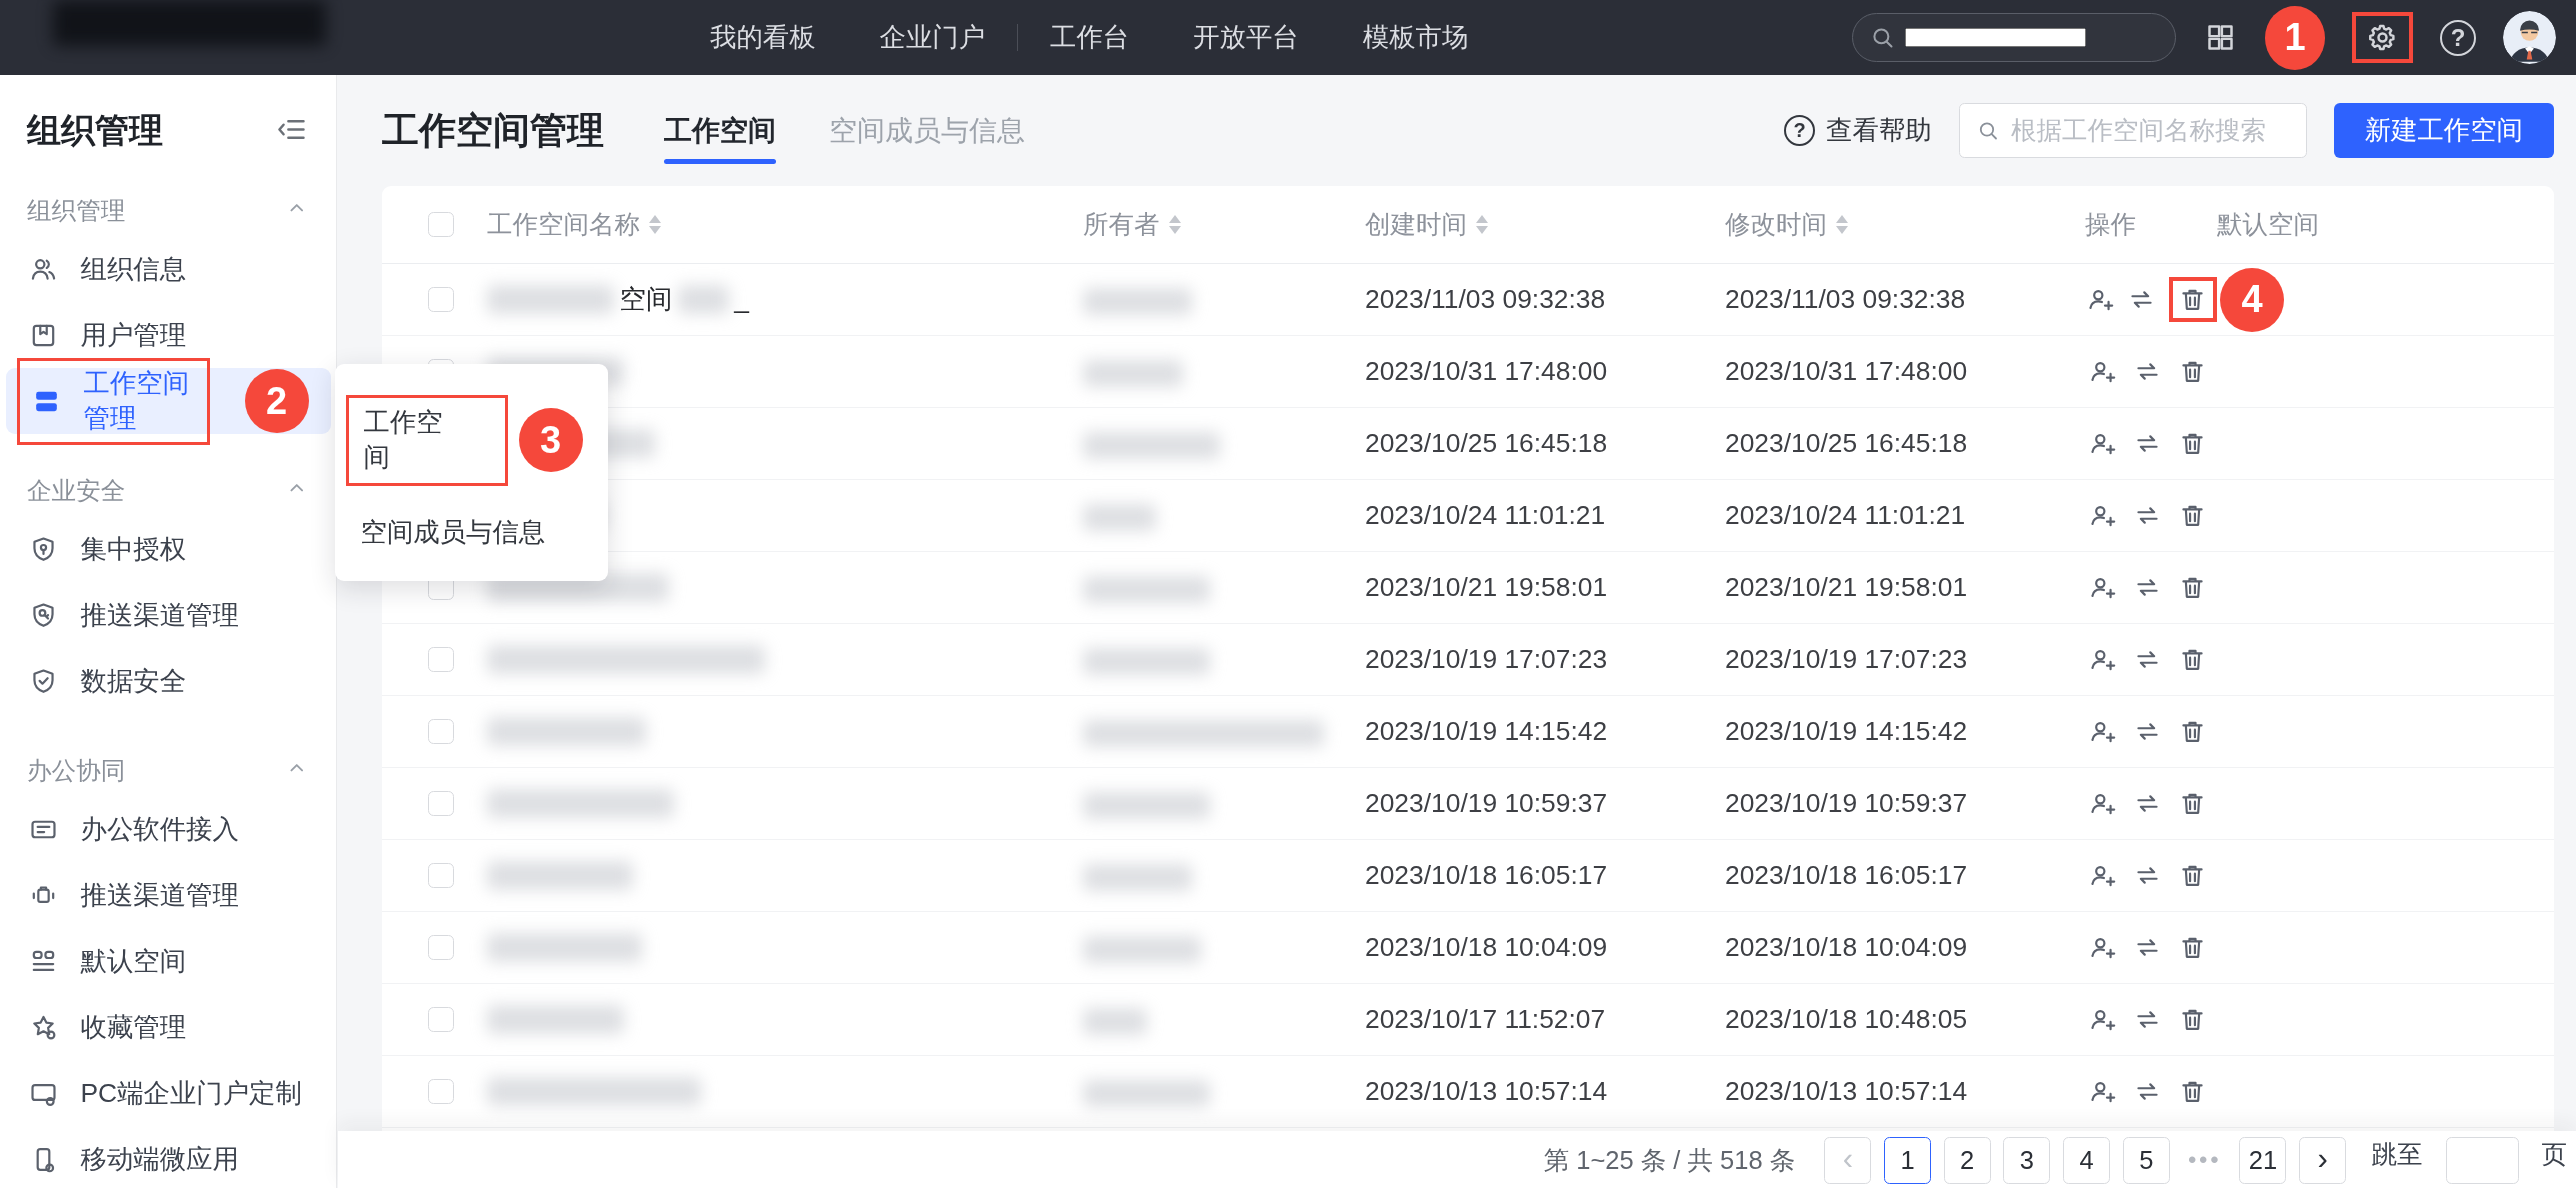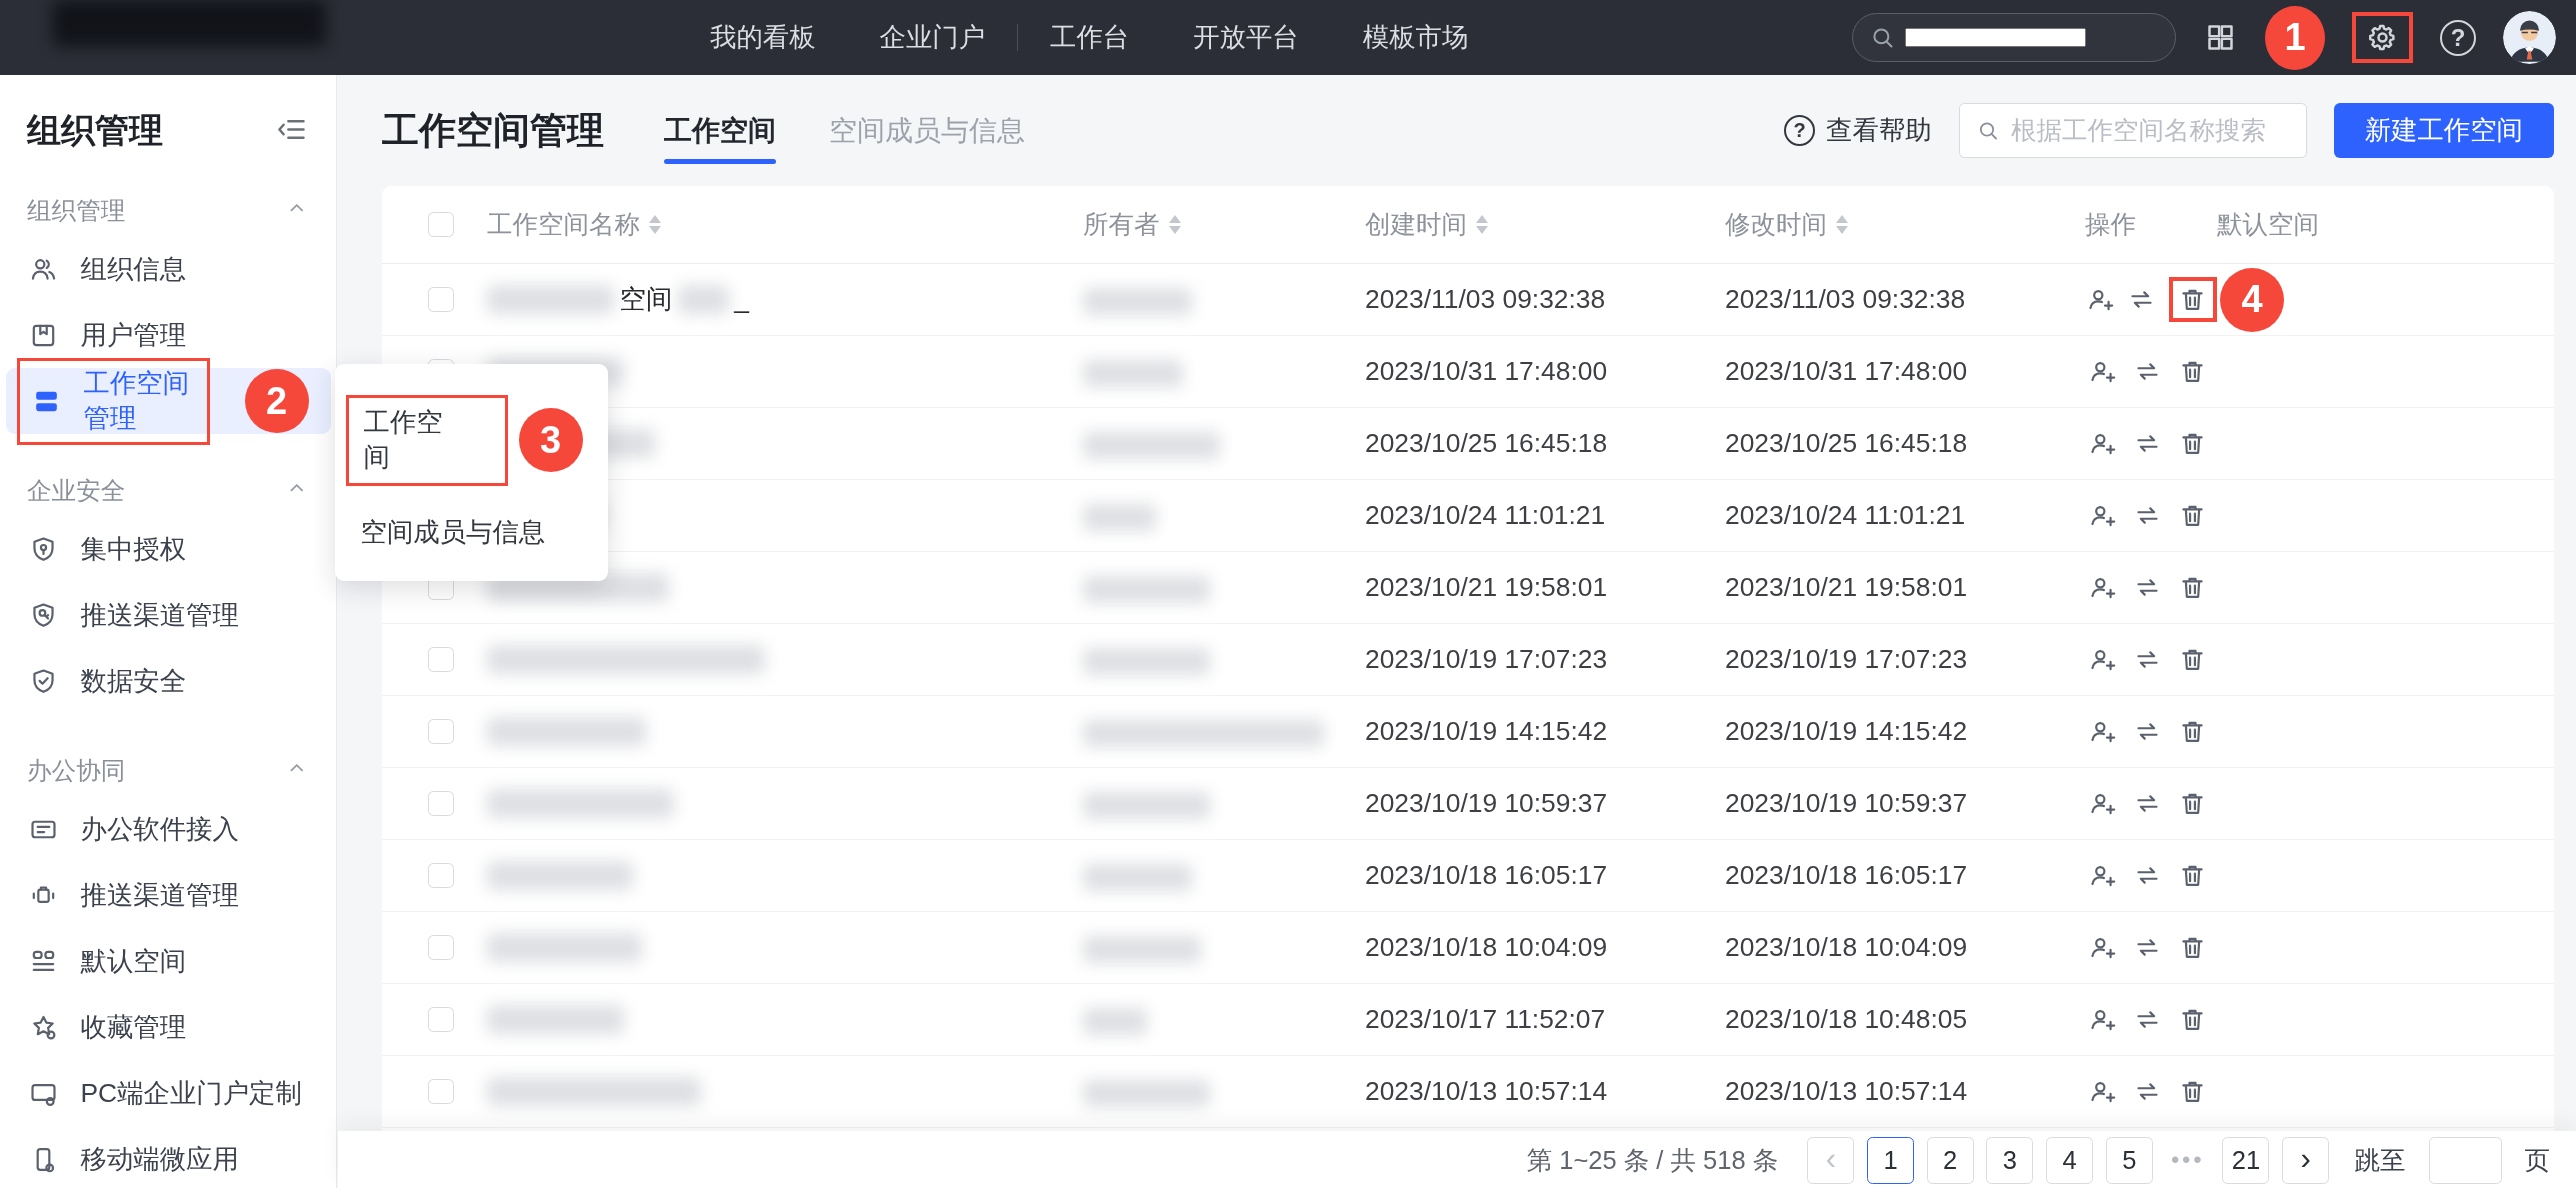--- a/index.html
+++ b/index.html
@@ -81,28 +81,28 @@
   .trash-annbox { padding:1.8px 3.6px; display:flex; }
   .actions .ann-circle.c4 { position:absolute; left:135px; top:50%; transform:translateY(-50%); }
 
   
   .popup { position:absolute; left:335px; top:364px; width:273px; background:#fff; border-radius:9px; box-shadow:0 7.3px 27px rgba(26,30,40,.14); padding:16.4px 0; z-index:30; }
   .popup-item { font-size:26.4px; color:#33373e; padding:14.6px 25.5px; cursor:pointer; display:flex; align-items:center; }
   .popup-item .pi-box { border:3.6px solid #f5483b; padding:7.3px 36px 7.3px 14.6px; margin-left:-14.6px; }
   .popup-item .ann-circle.c3 { margin-left:11px; }
 
   
-  .footer { position:absolute; left:338px; right:0; bottom:0; height:58px; background:#fff; z-index:20; display:flex; align-items:center; justify-content:flex-end; gap:12.7px; padding-right:26px; box-shadow:0 -9px 18px rgba(31,35,41,.05); }
+  .footer { position:absolute; left:338px; right:0; bottom:0; height:58px; background:#fff; z-index:20; display:flex; align-items:center; justify-content:flex-end; gap:12.7px; padding-right:9px; box-shadow:0 -9px 18px rgba(31,35,41,.05); }
   .pg-summary { font-size:25.5px; color:#60656d; margin-right:16.4px; white-space:nowrap; }
   .pg-btn { min-width:47px; height:47px; border:1.8px solid #d9dbdf; border-radius:5.5px; background:#fff; display:flex; align-items:center; justify-content:center; font-size:25.5px; color:#2b2f36; cursor:pointer; padding:0 7.3px; }
   .pg-btn.active { border-color:#2e62fe; }
   .pg-btn.prev { color:#c0c4ca; }
   .pg-btn .chev { font-size:31px; line-height:1; margin-top:-3.6px; }
   .pg-dots { color:#b4b8bf; font-size:24px; letter-spacing:2.7px; padding:0 5.5px; }
-  .pg-jump { display:flex; align-items:center; gap:23px; margin-left:12.7px; font-size:25.5px; color:#3c424d; white-space:nowrap; }
+  .pg-jump { display:flex; gap:23px; margin-left:12.7px; font-size:25.5px; color:#3c424d; white-space:nowrap; }
   .pg-jump input { width:73px; height:47px; border:1.8px solid #d9dbdf; border-radius:5.5px; outline:none; font-size:25.5px; text-align:center; font-family:inherit; }
 </style>
 </head>
 <body>
 
 <div id="app">
 
   <div class="topbar">
     <div class="logo-blur"></div>
     <div class="topnav" id="topnav">

